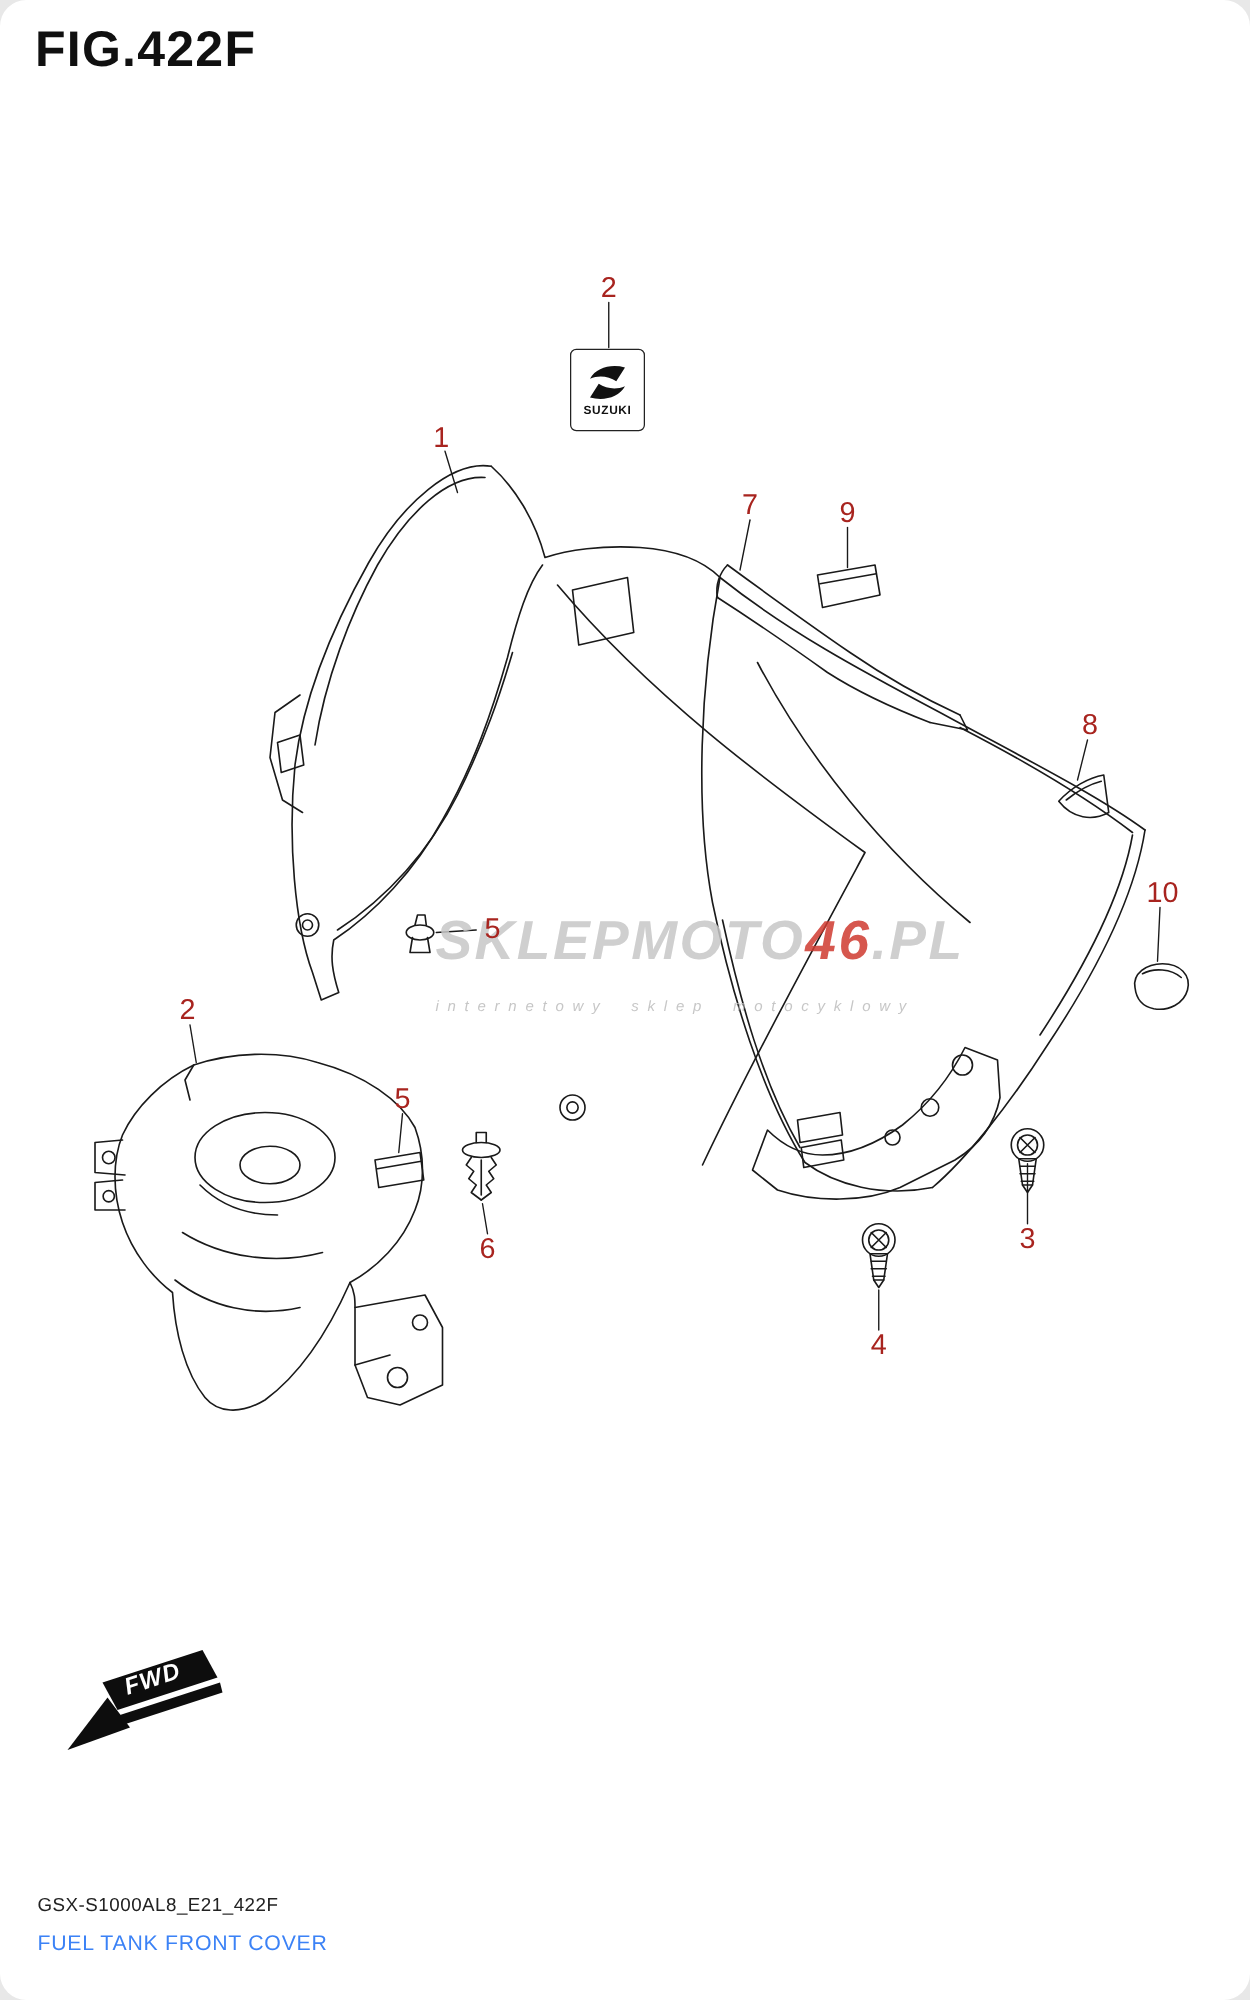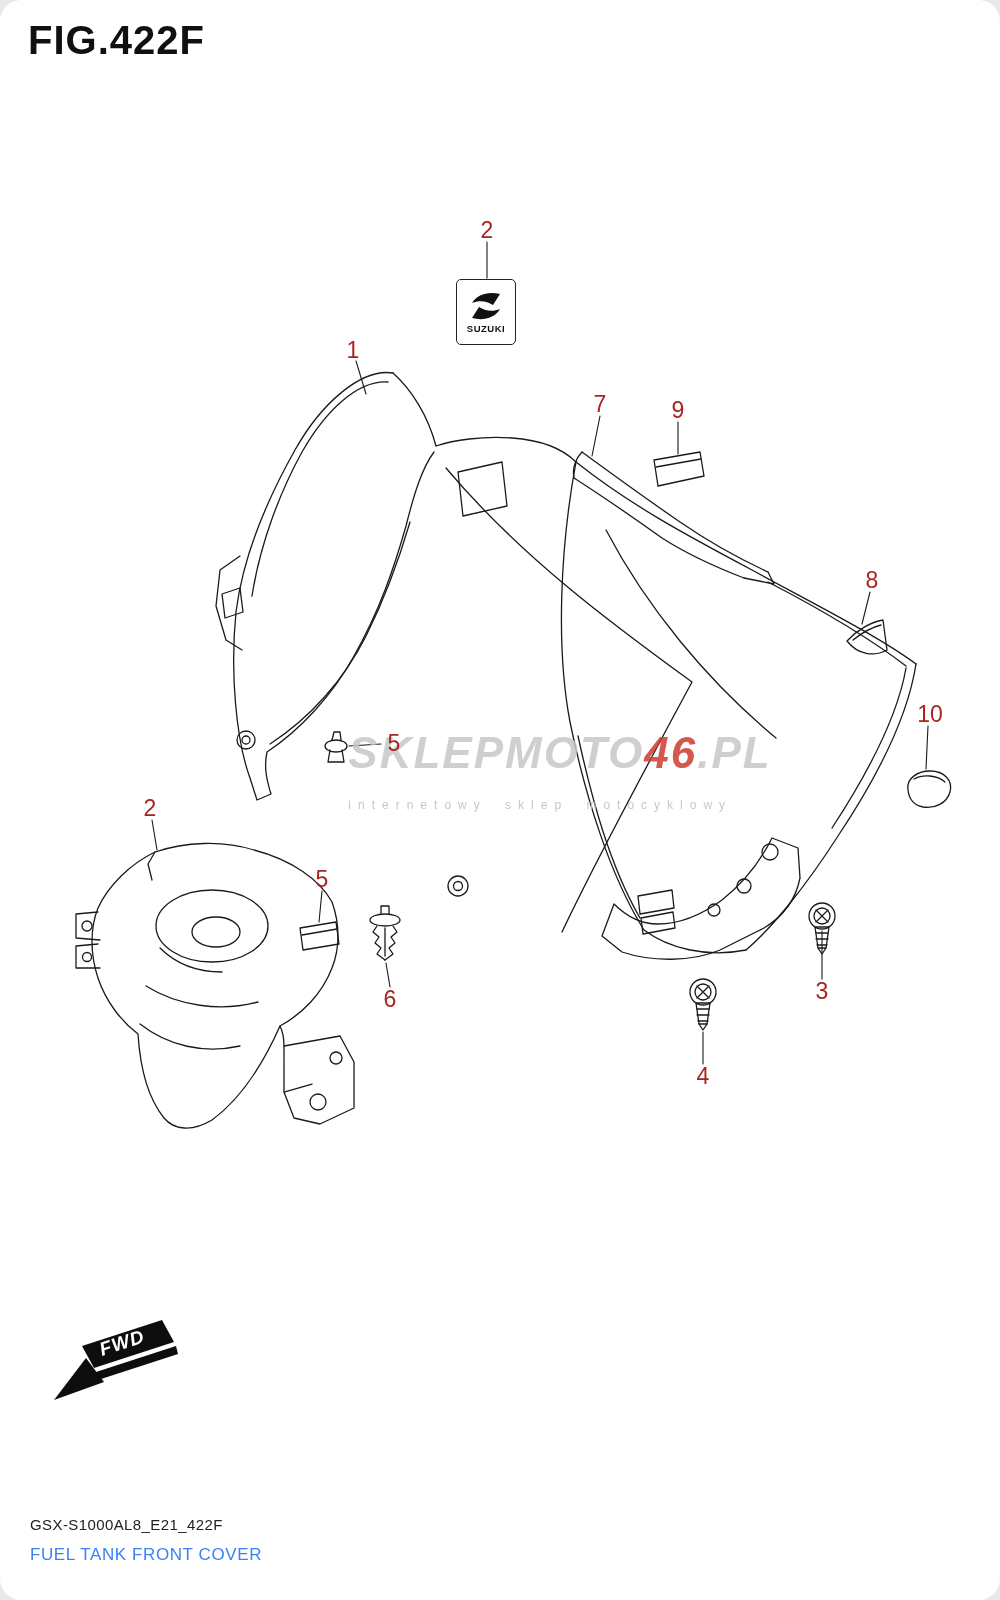--- a/index.html
+++ b/index.html
@@ -31,21 +31,21 @@
     transform:translate(-50%,-50%);
     opacity:.85;pointer-events:none;white-space:nowrap;
   }
   .wm-main{
     font-size:44px;font-weight:800;font-style:italic;letter-spacing:2px;
     color:var(--wm_gray);
   }
   .wm-main .accent{color:var(--wm_red);}
   .wm-sub{
     margin-top:20px;font-size:12px;letter-spacing:7px;word-spacing:8px;
-    color:#bdbdbd;
+    color:#bdbdbd;font-style:italic;
   }
   
   .callout{
     position:absolute;z-index:3;transform:translate(-50%,-50%);
     font-size:23px;font-weight:500;color:var(--callout);
     font-family:"Liberation Sans",sans-serif;
   }
   
   .emblem{
     position:absolute;left:456px;top:279px;width:60px;height:66px;z-index:3;

